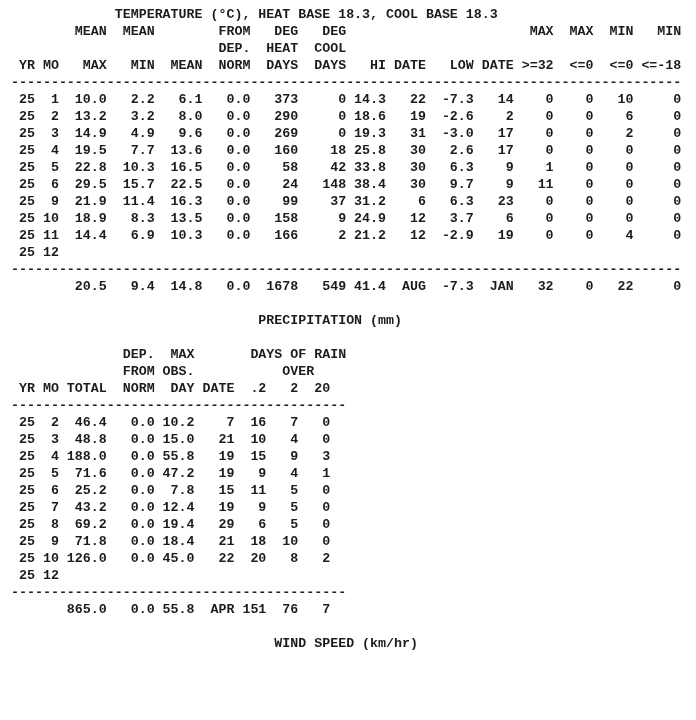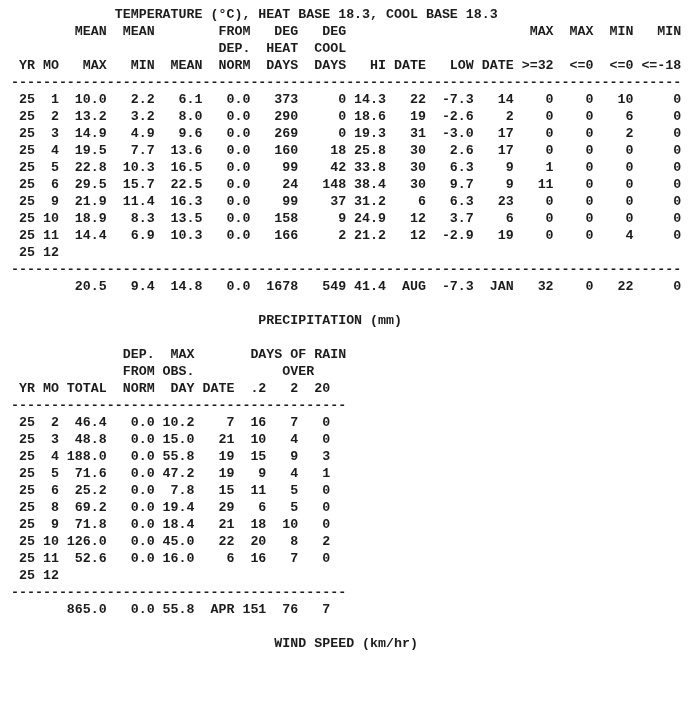--- a/index.html
+++ b/index.html
@@ -33,21 +33,21 @@
   <section>
       <div class="ln">             TEMPERATURE (°C), HEAT BASE 18.3, COOL BASE 18.3</div>
       <div class="ln">        MEAN  MEAN        FROM   DEG   DEG                       MAX  MAX  MIN   MIN</div>
       <div class="ln">                          DEP.  HEAT  COOL                                          </div>
       <div class="ln"> YR MO   MAX   MIN  MEAN  NORM  DAYS  DAYS   HI DATE   LOW DATE &gt;=32  &lt;=0  &lt;=0 &lt;=-18</div>
       <div class="ln">------------------------------------------------------------------------------------</div>
       <div class="ln"> 25  1  10.0   2.2   6.1   0.0   373     0 14.3   22  -7.3   14    0    0   10     0</div>
       <div class="ln"> 25  2  13.2   3.2   8.0   0.0   290     0 18.6   19  -2.6    2    0    0    6     0</div>
       <div class="ln"> 25  3  14.9   4.9   9.6   0.0   269     0 19.3   31  -3.0   17    0    0    2     0</div>
       <div class="ln"> 25  4  19.5   7.7  13.6   0.0   160    18 25.8   30   2.6   17    0    0    0     0</div>
-      <div class="ln"> 25  5  22.8  10.3  16.5   0.0    99    42 33.8   30   6.3    9    1    0    0     0</div>
+      <div class="ln"> 25  5  22.8  10.3  16.5   0.0    58    42 33.8   30   6.3    9    1    0    0     0</div>
       <div class="ln"> 25  6  29.5  15.7  22.5   0.0    24   148 38.4   30   9.7    9   11    0    0     0</div>
       <div class="ln"> 25  9  21.9  11.4  16.3   0.0    99    37 31.2    6   6.3   23    0    0    0     0</div>
       <div class="ln"> 25 10  18.9   8.3  13.5   0.0   158     9 24.9   12   3.7    6    0    0    0     0</div>
       <div class="ln"> 25 11  14.4   6.9  10.3   0.0   166     2 21.2   12  -2.9   19    0    0    4     0</div>
       <div class="ln"> 25 12                                                                              </div>
       <div class="ln">------------------------------------------------------------------------------------</div>
       <div class="ln">        20.5   9.4  14.8   0.0  1678   549 41.4  AUG  -7.3  JAN   32    0   22     0</div>
     </section>
   <section>
       <div class="ln"> </div>
@@ -55,24 +55,24 @@
       <div class="ln"> </div>
       <div class="ln">              DEP.  MAX       DAYS OF RAIN</div>
       <div class="ln">              FROM OBS.           OVER</div>
       <div class="ln"> YR MO TOTAL  NORM  DAY DATE  .2   2  20</div>
       <div class="ln">------------------------------------------</div>
       <div class="ln"> 25  2  46.4   0.0 10.2    7  16   7   0</div>
       <div class="ln"> 25  3  48.8   0.0 15.0   21  10   4   0</div>
       <div class="ln"> 25  4 188.0   0.0 55.8   19  15   9   3</div>
       <div class="ln"> 25  5  71.6   0.0 47.2   19   9   4   1</div>
       <div class="ln"> 25  6  25.2   0.0  7.8   15  11   5   0</div>
+      <div class="ln"> 25  7  43.2   0.0 12.4   19   9   5   0</div>
       <div class="ln"> 25  8  69.2   0.0 19.4   29   6   5   0</div>
       <div class="ln"> 25  9  71.8   0.0 18.4   21  18  10   0</div>
       <div class="ln"> 25 10 126.0   0.0 45.0   22  20   8   2</div>
-      <div class="ln"> 25 11  52.6   0.0 16.0    6  16   7   0</div>
       <div class="ln"> 25 12                                  </div>
       <div class="ln">------------------------------------------</div>
       <div class="ln">       865.0   0.0 55.8  APR 151  76   7</div>
     </section>
   <section>
       <div class="ln"> </div>
       <div class="ln">                                 WIND SPEED (km/hr)</div>
     </section>
 </div>
 

